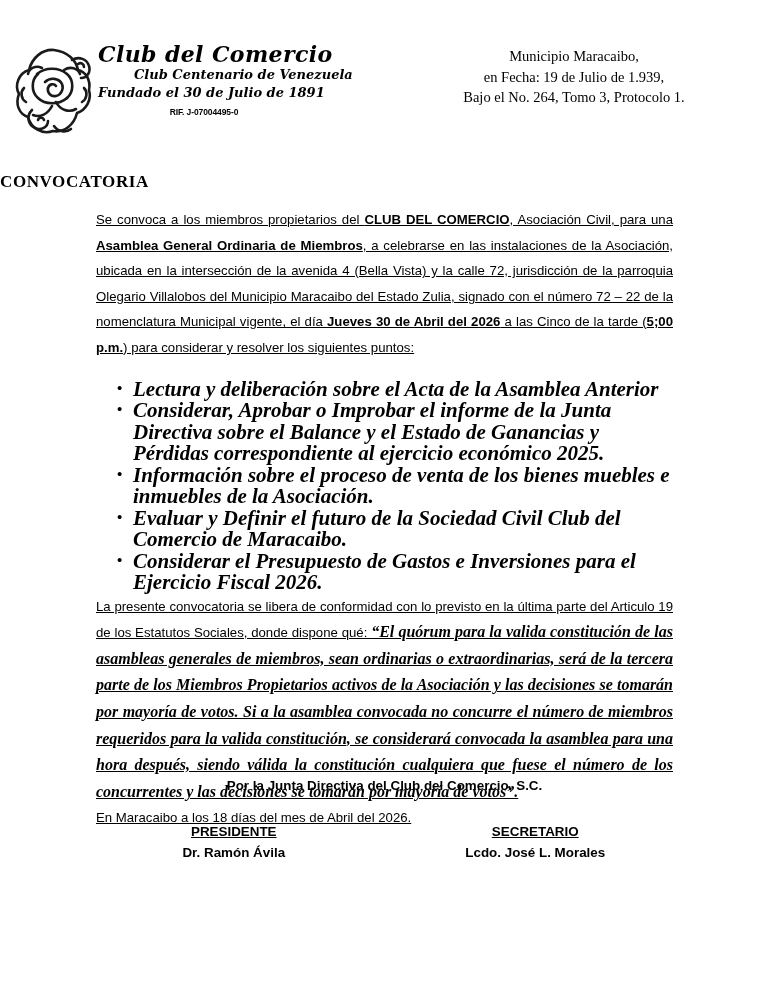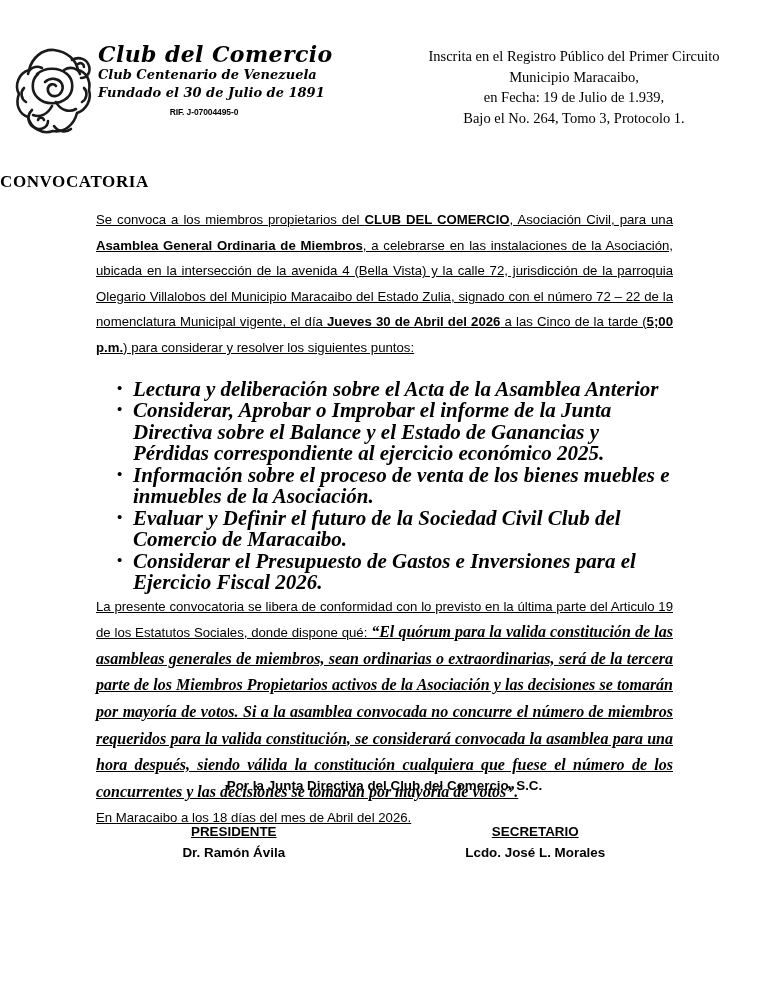--- a/index.html
+++ b/index.html
@@ -61,20 +61,21 @@
     letter-spacing: 0.4px;
     white-space: nowrap;
   }
   .logo-sub1 {
     font-family: "DejaVu Serif", serif;
     font-style: italic;
     font-weight: bold;
     font-size: 13px;
     line-height: 18px;
     white-space: nowrap;
+    margin-left: 36px;
   }
   .logo-sub2 {
     font-family: "DejaVu Serif", serif;
     font-style: italic;
     font-weight: bold;
     font-size: 13px;
     line-height: 18px;
     white-space: nowrap;
   }
   .logo-rif {
@@ -254,21 +255,20 @@
       </div>
       <div class="logo-text">
         <div class="logo-title">Club del Comercio</div>
         <div class="logo-sub1">Club Centenario de Venezuela</div>
         <div class="logo-sub2">Fundado el 30 de Julio de 1891</div>
         <div class="logo-rif">RIF. J-07004495-0</div>
       </div>
     </div>
 
     <div class="registry">
-      <div>Inscrita en el Registro Público del Primer Circuito</div>
       <div>Municipio Maracaibo,</div>
       <div>en Fecha: 19 de Julio de 1.939,</div>
       <div>Bajo el No. 264, Tomo 3, Protocolo 1.</div>
     </div>
   </div>
 
   <div class="doc-title">CONVOCATORIA</div>
 
   <div class="body-area">
 

